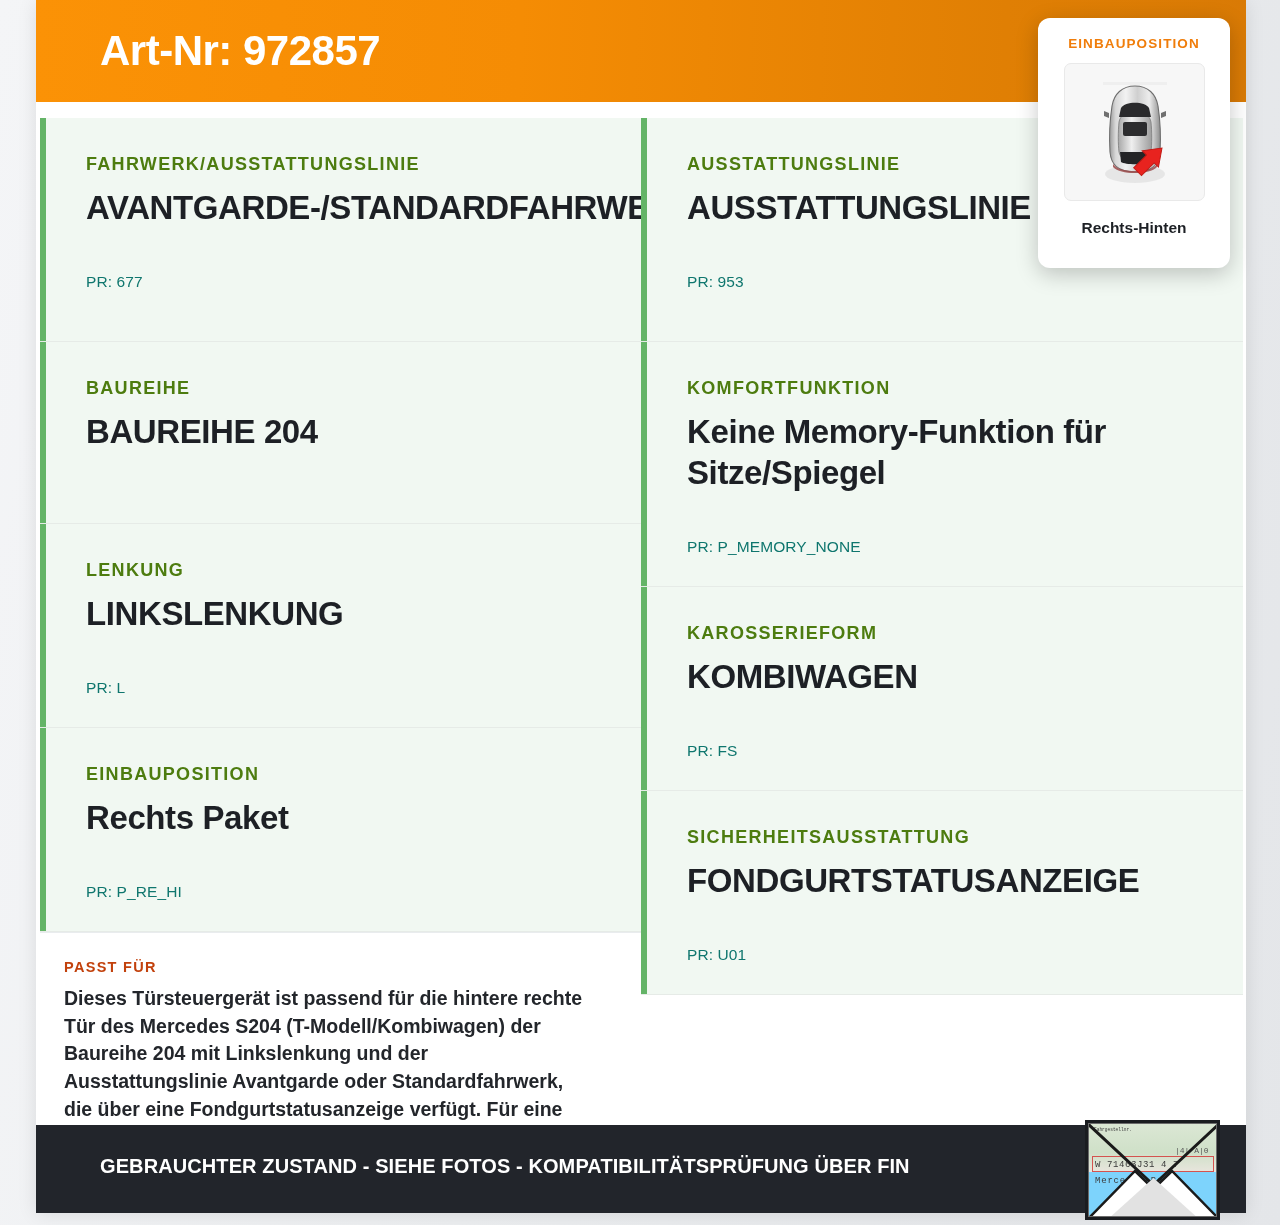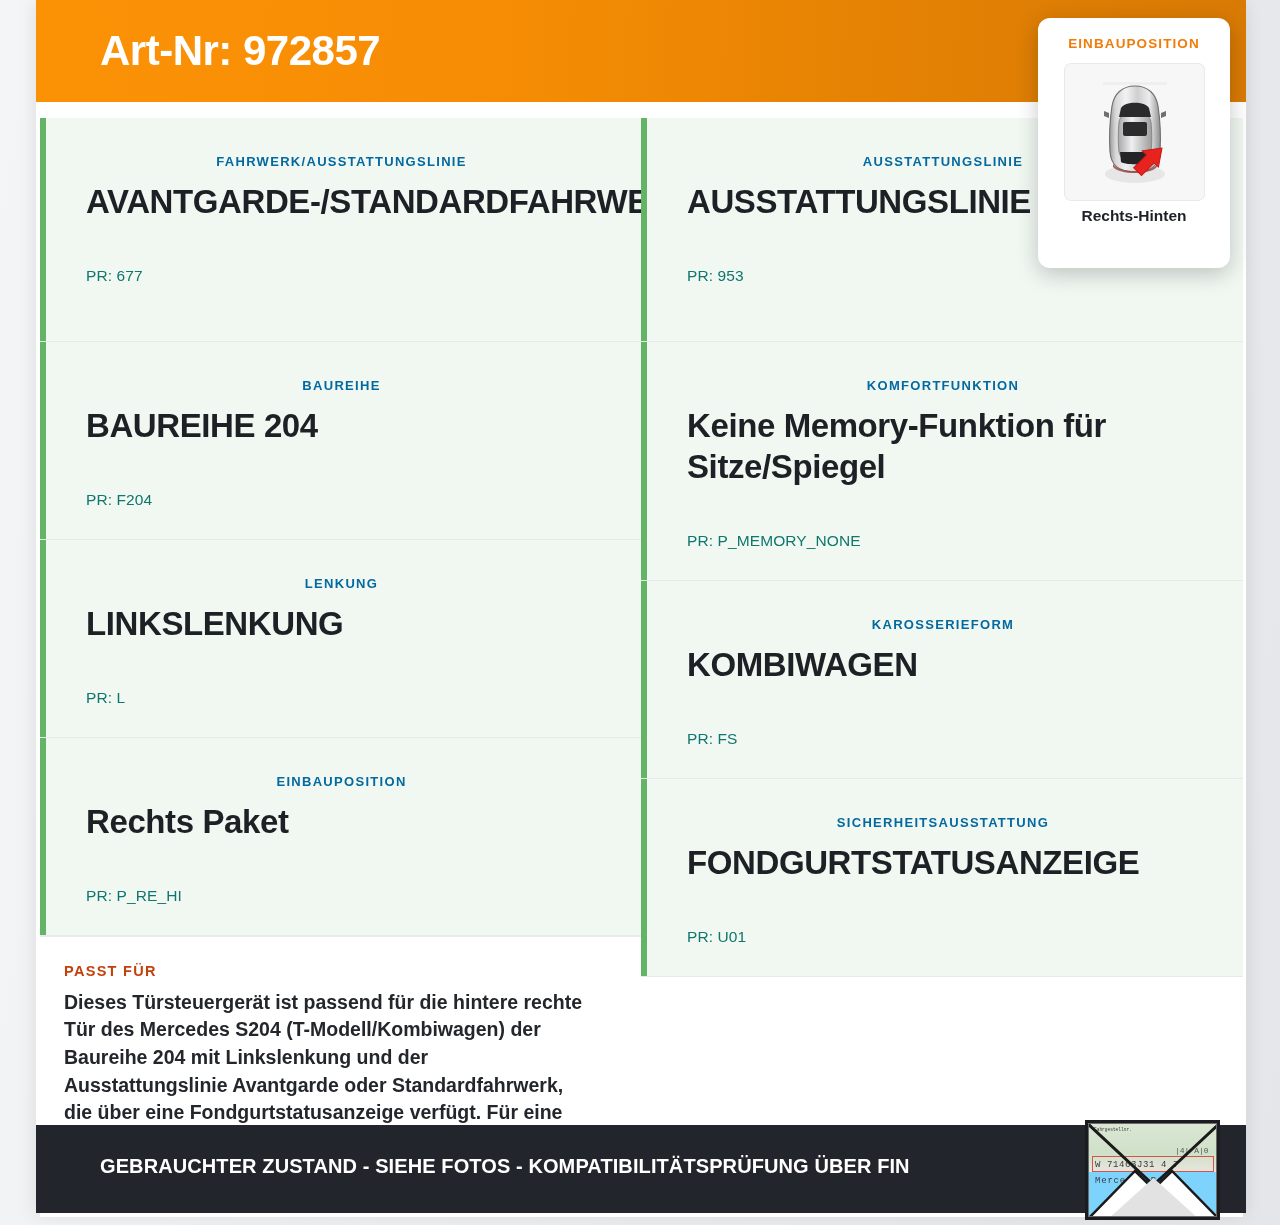--- a/index.html
+++ b/index.html
@@ -78,28 +78,27 @@
   .spec::before {
     content: "";
     position: absolute;
     left: 0; top: 0; bottom: 0;
     width: 6px;
     background: #64b467;
   }
   .spec:last-child { border-bottom: none; }
 
   .spec-label {
-    font-size: 13px;
-    font-weight: bold;
-    color: #0369a1;
+    font-size: 18px;
+    font-weight: bold;
+    color: #4d7c0f;
     letter-spacing: 1.3px;
     text-transform: uppercase;
     margin-bottom: 13px;
     white-space: nowrap;
-    text-align: center;
   }
   .spec-value {
     font-size: 33px;
     font-weight: bold;
     color: #1d2025;
     line-height: 1.24;
     letter-spacing: -0.4px;
     margin-bottom: 16px;
   }
   .spec-value.upper { text-transform: uppercase; }
@@ -238,21 +237,21 @@
     position: relative;
     width: 141px;
     height: 138px;
     margin: 0 auto;
     background: #f7f7f7;
     border: 1px solid #e9e9e9;
     border-radius: 7px;
     overflow: hidden;
   }
   #badge-caption {
-    margin-top: 6px;
+    margin-top: 18px;
     font-size: 15.5px;
     font-weight: bold;
     color: #1d2025;
   }
 </style>
 </head>
 <body>
 
 <div id="page">
 
@@ -268,21 +267,20 @@
 
       <div class="spec h-tall">
         <div class="spec-label">FAHRWERK/AUSSTATTUNGSLINIE</div>
         <div class="spec-value upper">Avantgarde-/Standardfahrwerk</div>
         <div class="spec-pr">PR: 677</div>
       </div>
 
       <div class="spec h-mid">
         <div class="spec-label">BAUREIHE</div>
         <div class="spec-value upper">Baureihe 204</div>
-        <div class="spec-pr">PR: F204</div>
       </div>
 
       <div class="spec h-mid">
         <div class="spec-label">LENKUNG</div>
         <div class="spec-value upper">Linkslenkung</div>
         <div class="spec-pr">PR: L</div>
       </div>
 
       <div class="spec h-mid">
         <div class="spec-label">EINBAUPOSITION</div>

